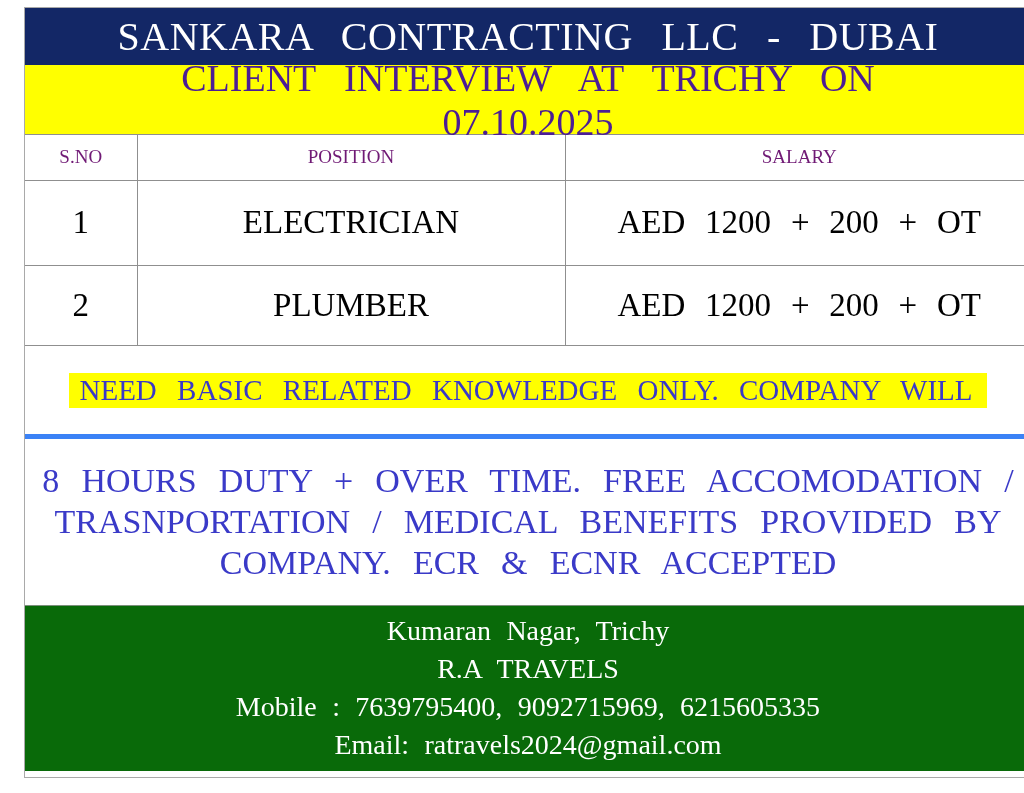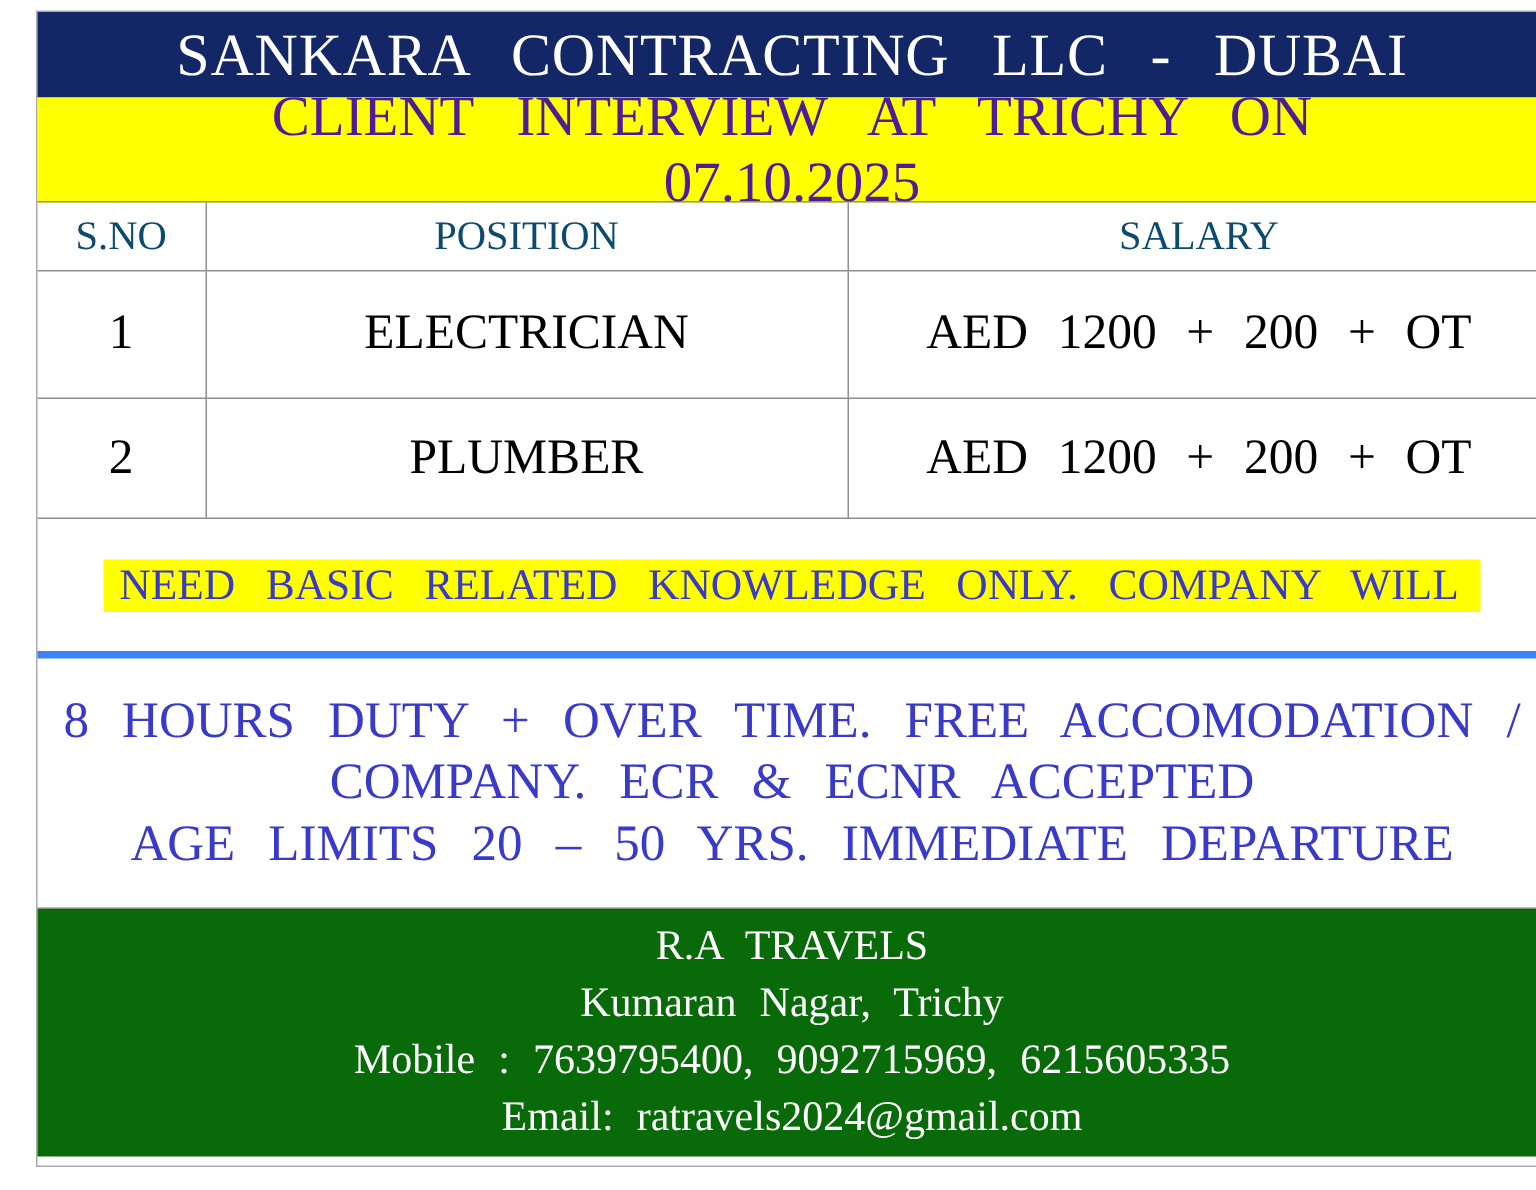--- a/index.html
+++ b/index.html
@@ -48,22 +48,22 @@
     vertical-align: middle;
   }
   .jobs-table td:first-child  { border-left: none; }
   .jobs-table td:last-child   { border-right: none; margin-top: 12px; }
   .jobs-table tr:first-child td { border-top: none; }
   .col-sno { width: 112px; }
   .col-pos { width: 428px; }
   .col-sal { width: 468px; }
   .thead-row td {
     height: 45px;
-    color: #0c4a6e;
-    font-size: 27px;
+    color: #701a75;
+    font-size: 19px;
     word-spacing: 0.2em;
   }
   .row-1 td { height: 85px; }
   .row-2 td { height: 80px; }
   .data-row td {
     color: #000000;
     font-size: 33px;
     word-spacing: 0.35em;
   }
 
@@ -142,24 +142,24 @@
     </table>
 
   <div class="note">
     <div>
       <span class="hl">NEED BASIC RELATED KNOWLEDGE ONLY. COMPANY WILL</span>
     </div>
   </div>
 
   <div class="benefits">
     <div>8 HOURS DUTY + OVER TIME. FREE ACCOMODATION /</div>
+    <div>TRASNPORTATION / MEDICAL BENEFITS PROVIDED BY</div>
     <div>COMPANY. ECR &amp; ECNR ACCEPTED</div>
-    <div>AGE LIMITS 20 – 50 YRS. IMMEDIATE DEPARTURE</div>
   </div>
 
   <div class="footer">
+    <div>Kumaran Nagar, Trichy</div>
     <div>R.A TRAVELS</div>
-    <div>Kumaran Nagar, Trichy</div>
     <div>Mobile : 7639795400, 9092715969, 6215605335</div>
     <div>Email: ratravels2024@gmail.com</div>
   </div>
 
 </div>
 
 </body></html>

